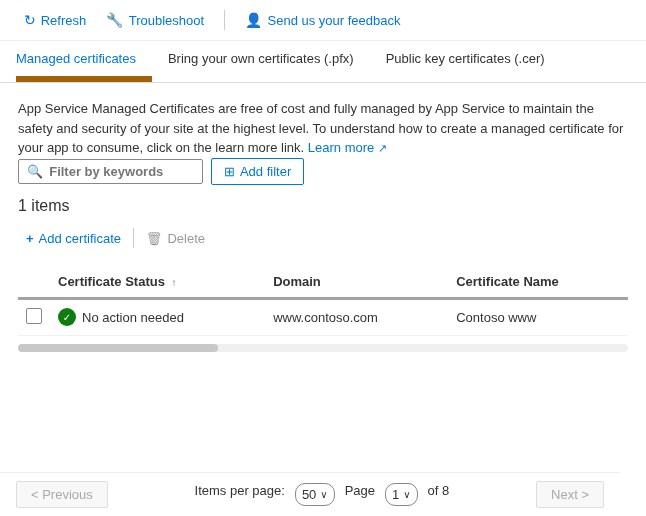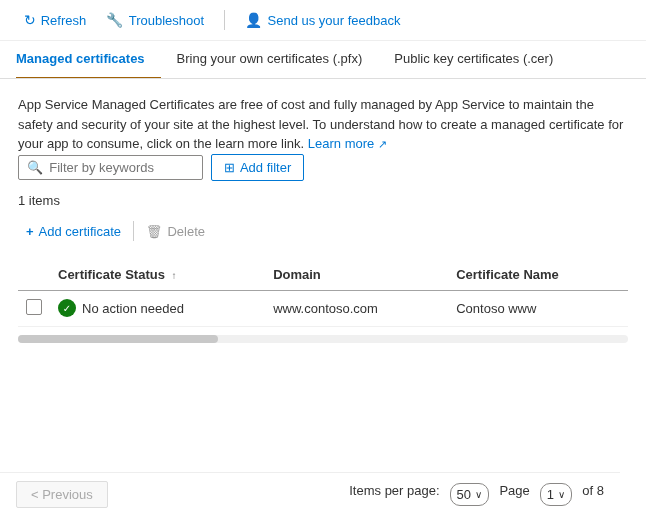--- a/index.html
+++ b/index.html
@@ -51,22 +51,22 @@
     .tab {
       padding: 10px 16px;
       cursor: pointer;
       font-size: 13px;
       color: #333;
       border-bottom: 2px solid transparent;
       white-space: nowrap;
     }
     .tab.active {
       color: #0078d4;
-      border-bottom: 1px solid #a16207;
-      font-weight: 700;
+      border-bottom: 6px solid #a16207;
+      font-weight: 400;
     }
     .tab:first-child { padding-left: 0; }
 
     
     .content {
       padding: 16px 18px;
     }
 
     .description {
       font-size: 13px;
@@ -94,38 +94,39 @@
       gap: 6px;
       width: 185px;
       background: #fff;
     }
     .filter-input-wrap input {
       border: none;
       outline: none;
       font-size: 13px;
       width: 100%;
       color: #3b82f6;
+      font-weight: bold;
     }
     .filter-icon { color: #666; font-size: 13px; }
 
     .add-filter-btn {
       display: flex;
       align-items: center;
       gap: 5px;
       padding: 5px 12px;
       background: none;
       border: 1px solid #0078d4;
       border-radius: 2px;
       color: #0078d4;
       cursor: pointer;
       font-size: 13px;
     }
 
     .item-count {
-      font-size: 13px;
+      font-size: 16px;
       color: #333;
       margin-bottom: 12px;
     }
 
     
     .action-bar {
       display: flex;
       align-items: center;
       gap: 0;
       margin-bottom: 8px;
@@ -153,21 +154,21 @@
       margin: 0 4px;
     }
 
     
     .cert-table {
       width: 100%;
       border-collapse: collapse;
       font-size: 13px;
     }
     .cert-table thead tr {
-      border-bottom: 1px solid #a3a3a3;
+      border-bottom: 3px solid #a3a3a3;
     }
     .cert-table th {
       text-align: left;
       padding: 8px 8px;
       font-weight: 600;
       color: #333;
       font-size: 13px;
     }
     .cert-table th:first-child {
       width: 30px;
@@ -398,13 +399,16 @@
       <span class="chevron-icon">∨</span>
     </div>
     <span>Page</span>
     <div class="footer-select">
       <span>1</span>
       <span class="chevron-icon">∨</span>
     </div>
     <span class="page-of">of 8</span>
   </div>
 
+  <button class="footer-nav-btn disabled">
+    <span>Next &gt;</span>
+  </button>
 </div>
 
 </body></html>

